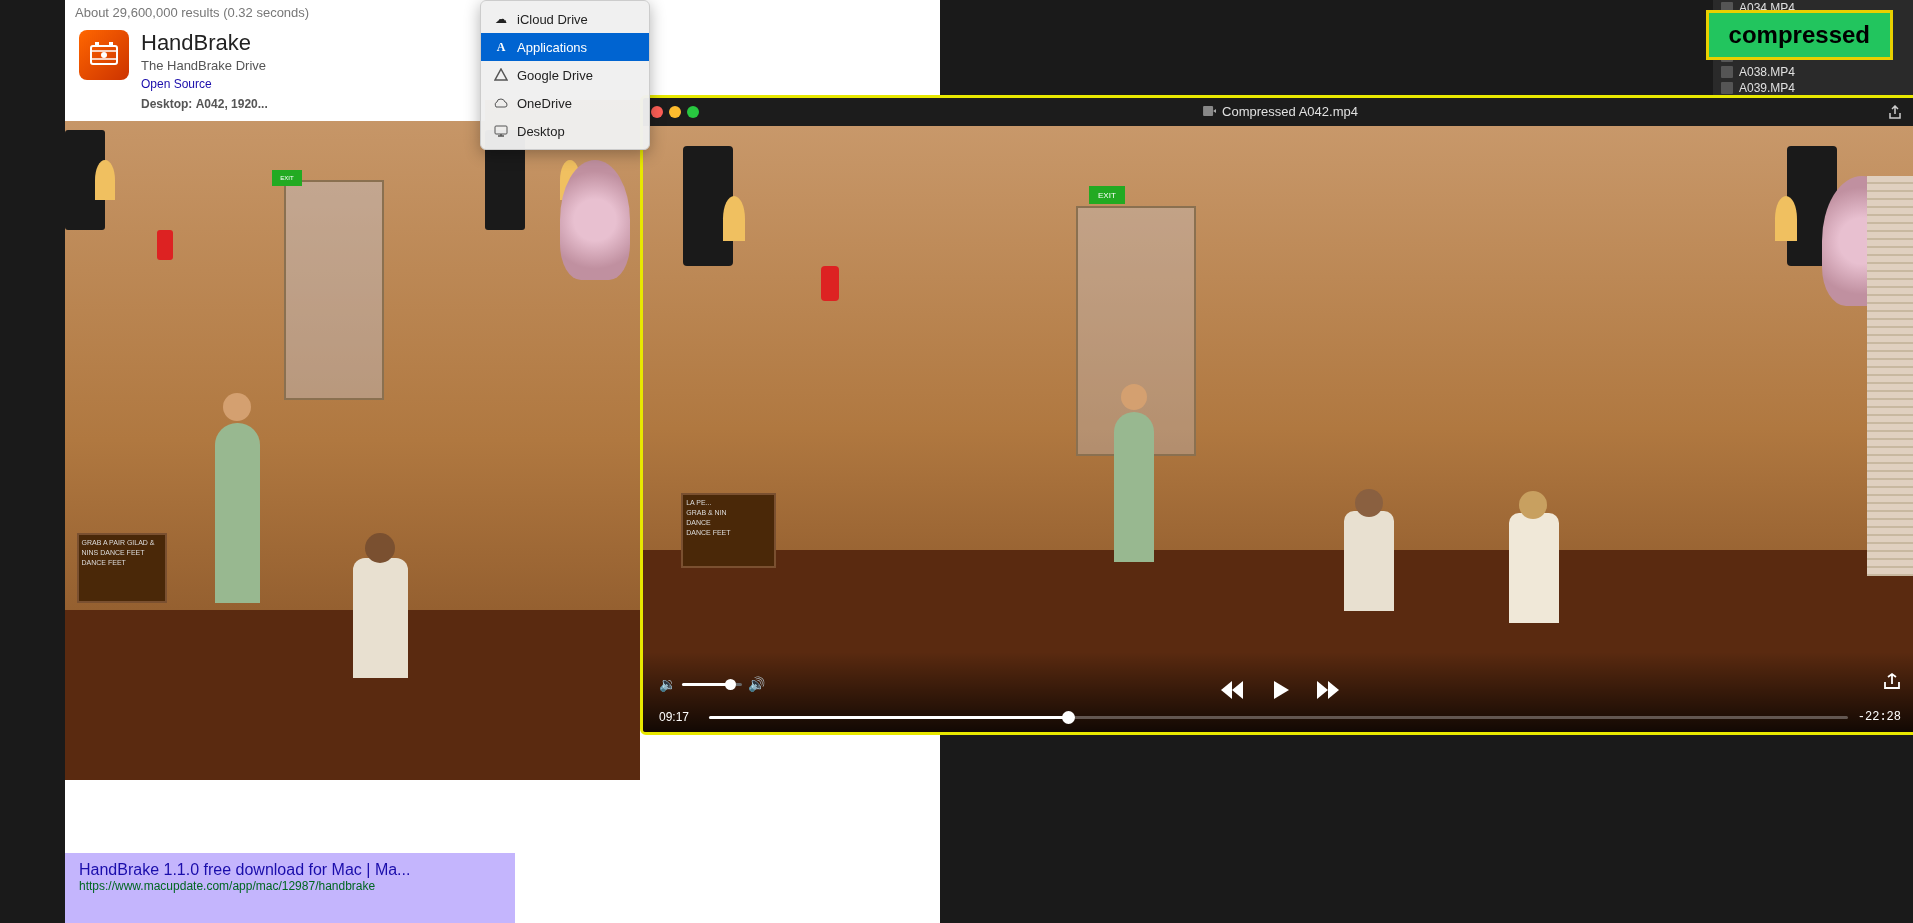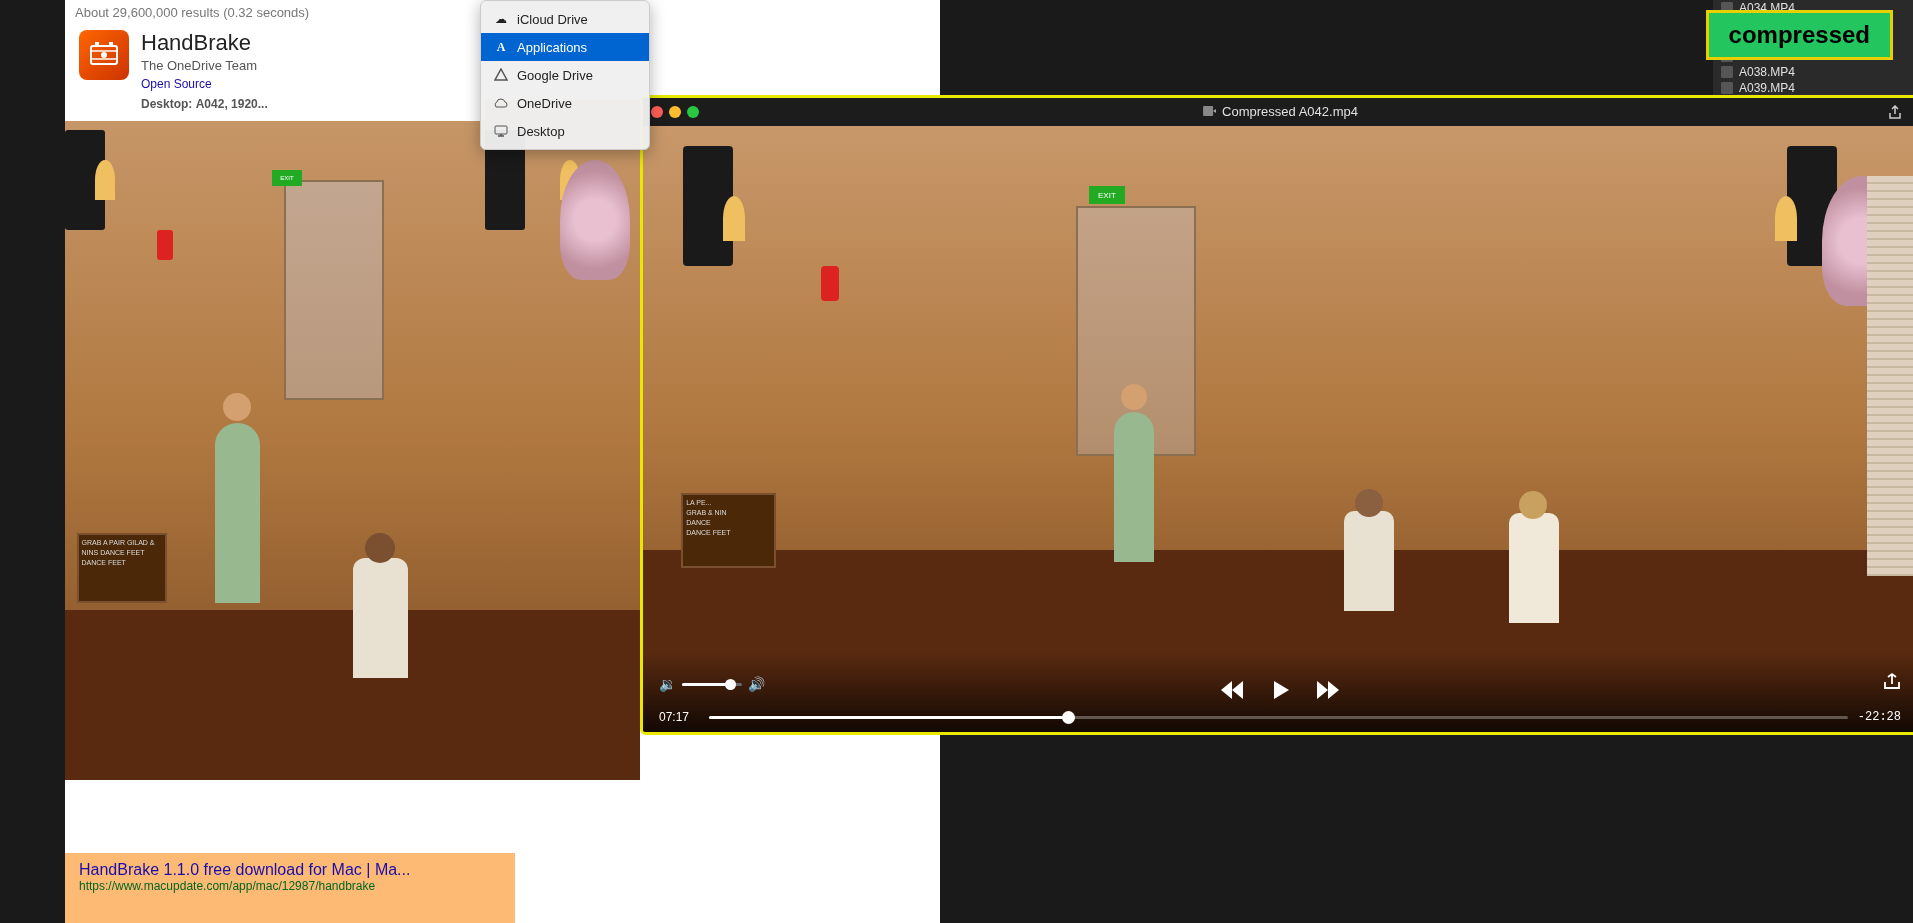--- a/index.html
+++ b/index.html
@@ -442,21 +442,21 @@
       z-index: 100;
       font-family: Arial, sans-serif;
     }
 
     
     .bottom-result {
       position: absolute;
       bottom: 0;
       left: 65px;
       width: 450px;
-      background: #fdba74;
+      background: #c4b5fd;
       padding: 8px 14px;
       z-index: 20;
       height: 70px;
     }
 
     .result-link {
       font-size: 16px;
       color: #1a0dab;
       text-decoration: none;
     }
@@ -693,21 +693,21 @@
         <rect x="2" y="6" width="26" height="18" rx="2" fill="none" stroke="white" stroke-width="2"></rect>
         <rect x="6" y="2" width="4" height="4" fill="white"></rect>
         <rect x="20" y="2" width="4" height="4" fill="white"></rect>
         <line x1="2" y1="11" x2="28" y2="11" stroke="white" stroke-width="1.5"></line>
         <line x1="2" y1="19" x2="28" y2="19" stroke="white" stroke-width="1.5"></line>
         <circle cx="15" cy="15" r="3" fill="white"></circle>
       </svg>
     </div>
     <div class="handbrake-info">
       <h2>HandBrake</h2>
-      <div class="team">The OneDrive Team</div>
+      <div class="team">The HandBrake Drive</div>
       <a class="open-source-link">Open Source</a>
       <div class="source-line">
         <span>Desktop:</span>
         <span>A042, 1920...</span>
       </div>
     </div>
   </div>
 </div>
 
 <div class="dropdown-menu">
@@ -857,21 +857,21 @@
       </button>
       <button class="ctrl-btn" style="color:white;">
         <svg width="22" height="18" viewBox="0 0 22 18">
           <polygon points="11,9 0,0 0,18" fill="white"></polygon>
           <polygon points="22,9 11,0 11,18" fill="white"></polygon>
         </svg>
       </button>
     </div>
 
     <div class="progress-area">
-      <span class="time-label">07:17</span>
+      <span class="time-label">09:17</span>
       <div class="progress-bar">
         <div class="progress-fill"></div>
         <div class="progress-knob"></div>
       </div>
       <span class="time-label end">-22:28</span>
     </div>
   </div>
 </div>
 
 <div class="compressed-label">compressed</div>

